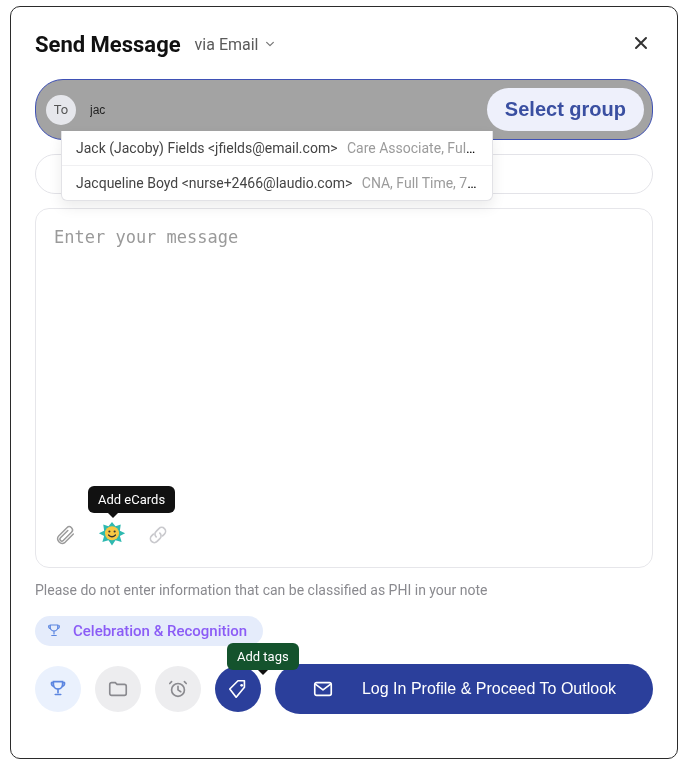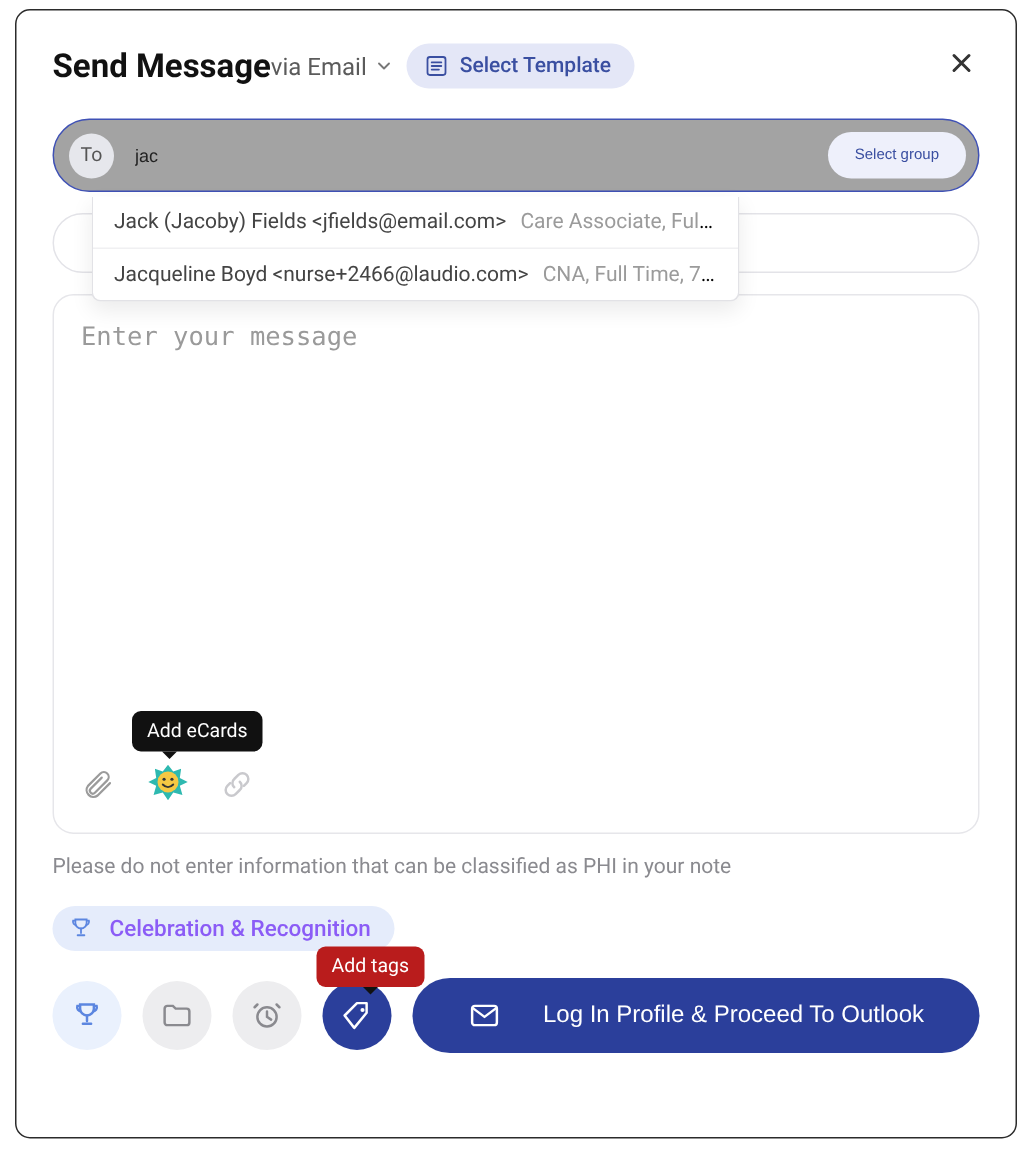--- a/index.html
+++ b/index.html
@@ -13,21 +13,21 @@
     .modal {
       position: absolute;
       left: 10px; top: 6px; right: 10px; bottom: 10px;
       border: 1px solid #2b2b2b;
       border-radius: 10px;
       background: #fff;
       padding: 22px 24px 24px 24px;
       overflow: hidden;
     }
     
-    .header { display: flex; align-items: center; }
+    .header { display: flex; align-items: center; gap: 14px; }
     .title { font-size: 22px; font-weight: 700; color: #111; }
     .via { display: inline-flex; align-items: center; gap: 6px; font-size: 16px; color: #5b5b5b; }
     .via-caret { width: 10px; height: 10px; }
     .template-pill {
       margin-left: 10px;
       display: inline-flex; align-items: center; gap: 8px;
       background: #e4e7f7; color: #3a4fa1;
       border-radius: 18px; padding: 7px 16px 7px 12px;
       font-size: 14px; font-weight: 500;
       cursor: pointer;
@@ -46,21 +46,21 @@
       background: #e6e7ec; color: #555; border-radius: 50%;
       width: 30px; height: 30px; display: flex; align-items: center; justify-content: center;
       font-size: 13px; flex: 0 0 auto;
     }
     .to-input {
       flex: 1 1 auto; border: none; background: transparent; outline: none;
       font-size: 12px; color: #222; padding: 4px 2px;
     }
     .select-group-btn {
       flex: 0 0 auto; background: #eef0fb; color: #3a4fa1;
-      border-radius: 22px; padding: 10px 18px; font-size: 10px; font-weight: 400;
+      border-radius: 22px; padding: 10px 18px; font-size: 20px; font-weight: 700;
       cursor: pointer; border: none;
     }
     
     .ac-dropdown {
       position: absolute; left: 26px; right: 160px; top: 52px;
       background: #fff; border: 1px solid #e2e2e6; border-top: none;
       box-shadow: 0 6px 14px rgba(0,0,0,0.08);
       border-radius: 0 0 6px 6px; overflow: hidden;
     }
     .ac-item { padding: 9px 14px; font-size: 14px; cursor: pointer; white-space: nowrap; overflow: hidden; text-overflow: ellipsis; }
@@ -119,50 +119,41 @@
     .circ-gray { background: #ededef; color: #8a8a8f; }
     .circ-primary { background: #2b3f9b; color: #fff; }
     .proceed-btn {
       flex: 1 1 auto; background: #2b3f9b; color: #fff;
       border: none; border-radius: 28px; padding: 14px 18px;
       display: inline-flex; align-items: center; justify-content: center; gap: 28px;
       font-size: 16px; font-weight: 500; cursor: pointer;
     }
     .proceed-btn svg { width: 22px; height: 22px; }
     .tags-tooltip {
-      position: absolute; left: 176px; bottom: 44px;
-      background: #b91c1c; color: #fff; font-size: 13px; padding: 6px 10px;
+      position: absolute; left: 192px; bottom: 44px;
+      background: #14532d; color: #fff; font-size: 13px; padding: 6px 10px;
       border-radius: 6px; white-space: nowrap;
     }
     .tags-tooltip::after {
       content: ""; position: absolute; top: 100%; left: 50%; transform: translateX(-50%);
       border: 5px solid transparent; border-top-color: #111;
     }
   </style>
 </head>
 <body>
 
 <div class="modal">
 
   <div class="header">
     <span class="title">Send Message</span>
     <span class="via">
       <span>via Email</span>
       <svg class="via-caret" viewBox="0 0 12 12">
         <path d="M2 4 L6 8 L10 4" fill="none" stroke="#777" stroke-width="1.5" stroke-linecap="round" stroke-linejoin="round"></path>
       </svg>
-    </span>
-    <span class="template-pill">
-      <svg viewBox="0 0 20 20">
-        <rect x="2.5" y="2.5" width="15" height="15" rx="2" fill="none" stroke="#3a4fa1" stroke-width="1.5"></rect>
-        <line x1="6" y1="7" x2="14" y2="7" stroke="#3a4fa1" stroke-width="1.5" stroke-linecap="round"></line>
-        <line x1="6" y1="10" x2="14" y2="10" stroke="#3a4fa1" stroke-width="1.5" stroke-linecap="round"></line>
-        <line x1="6" y1="13" x2="12" y2="13" stroke="#3a4fa1" stroke-width="1.5" stroke-linecap="round"></line>
-      </svg>
-      <span>Select Template</span>
     </span>
     <span class="close-btn">
       <svg viewBox="0 0 16 16" width="16" height="16">
         <path d="M3 3 L13 13 M13 3 L3 13" stroke="#333" stroke-width="2" stroke-linecap="round"></path>
       </svg>
     </span>
   </div>
 
   <div class="to-wrap">
     <div class="to-row">

